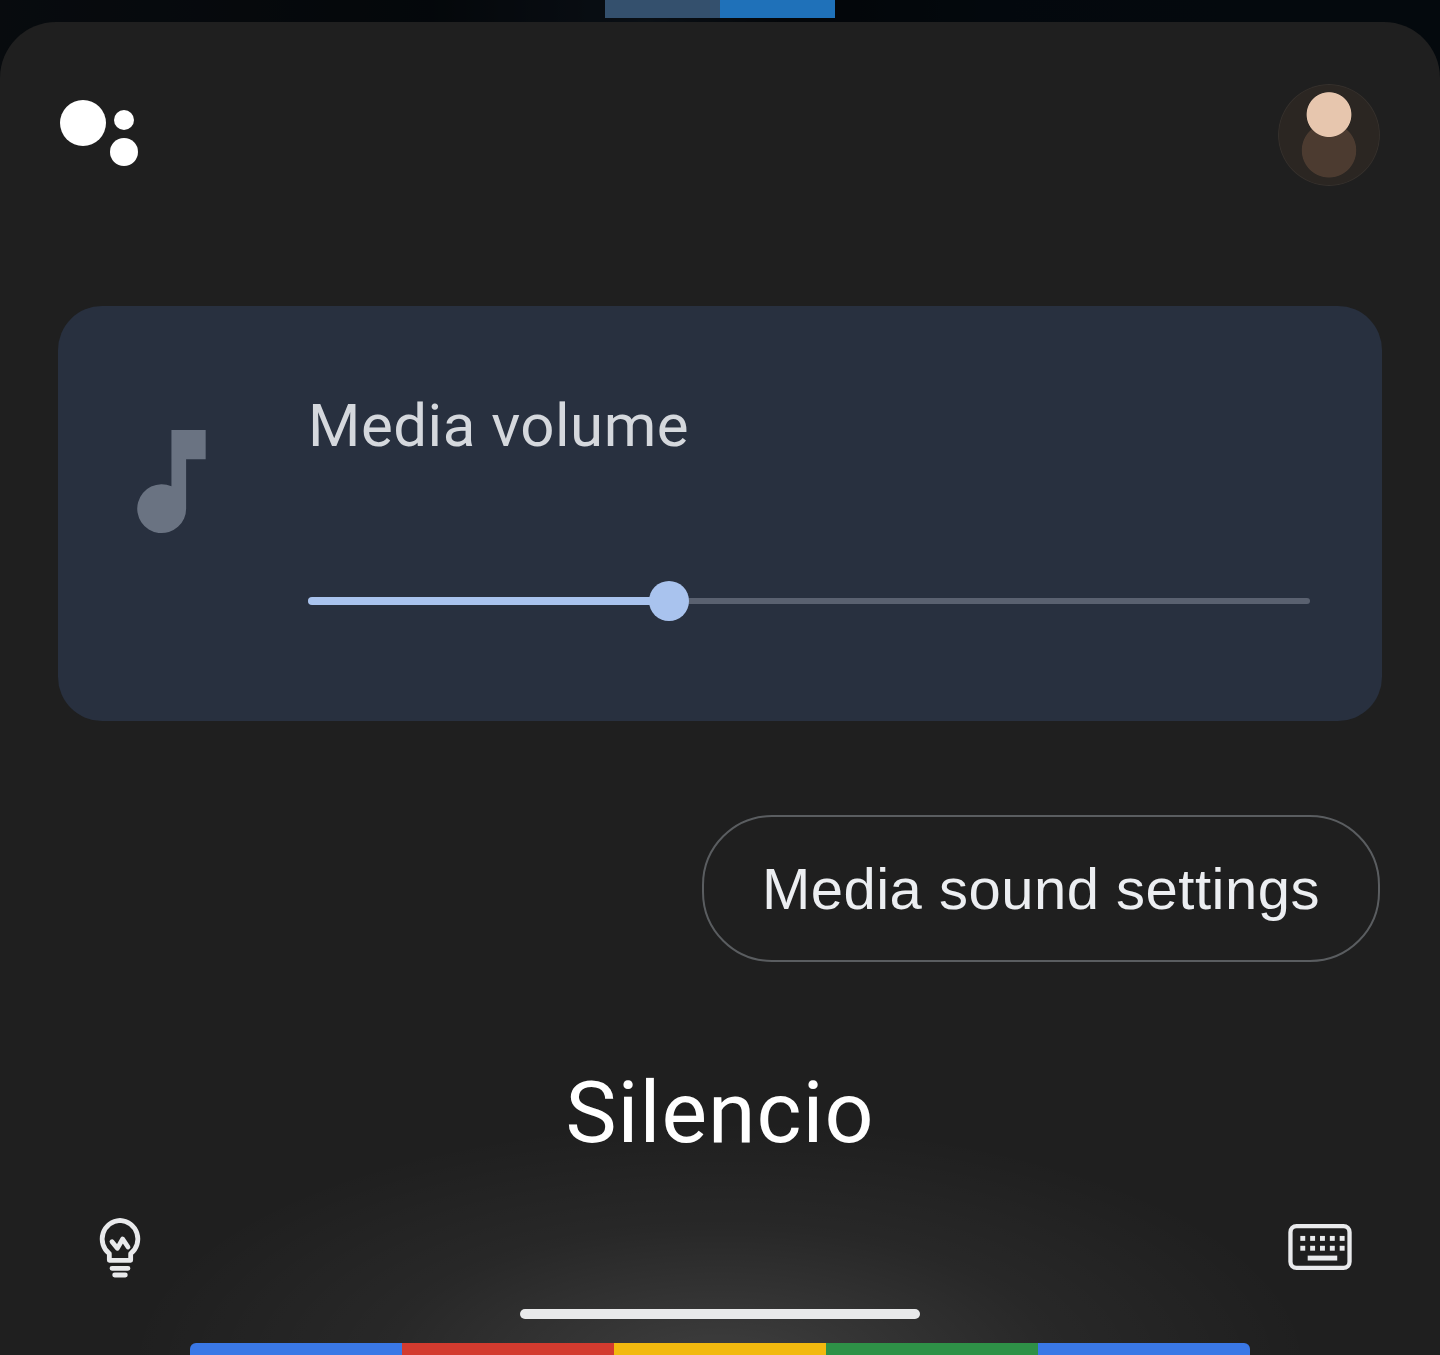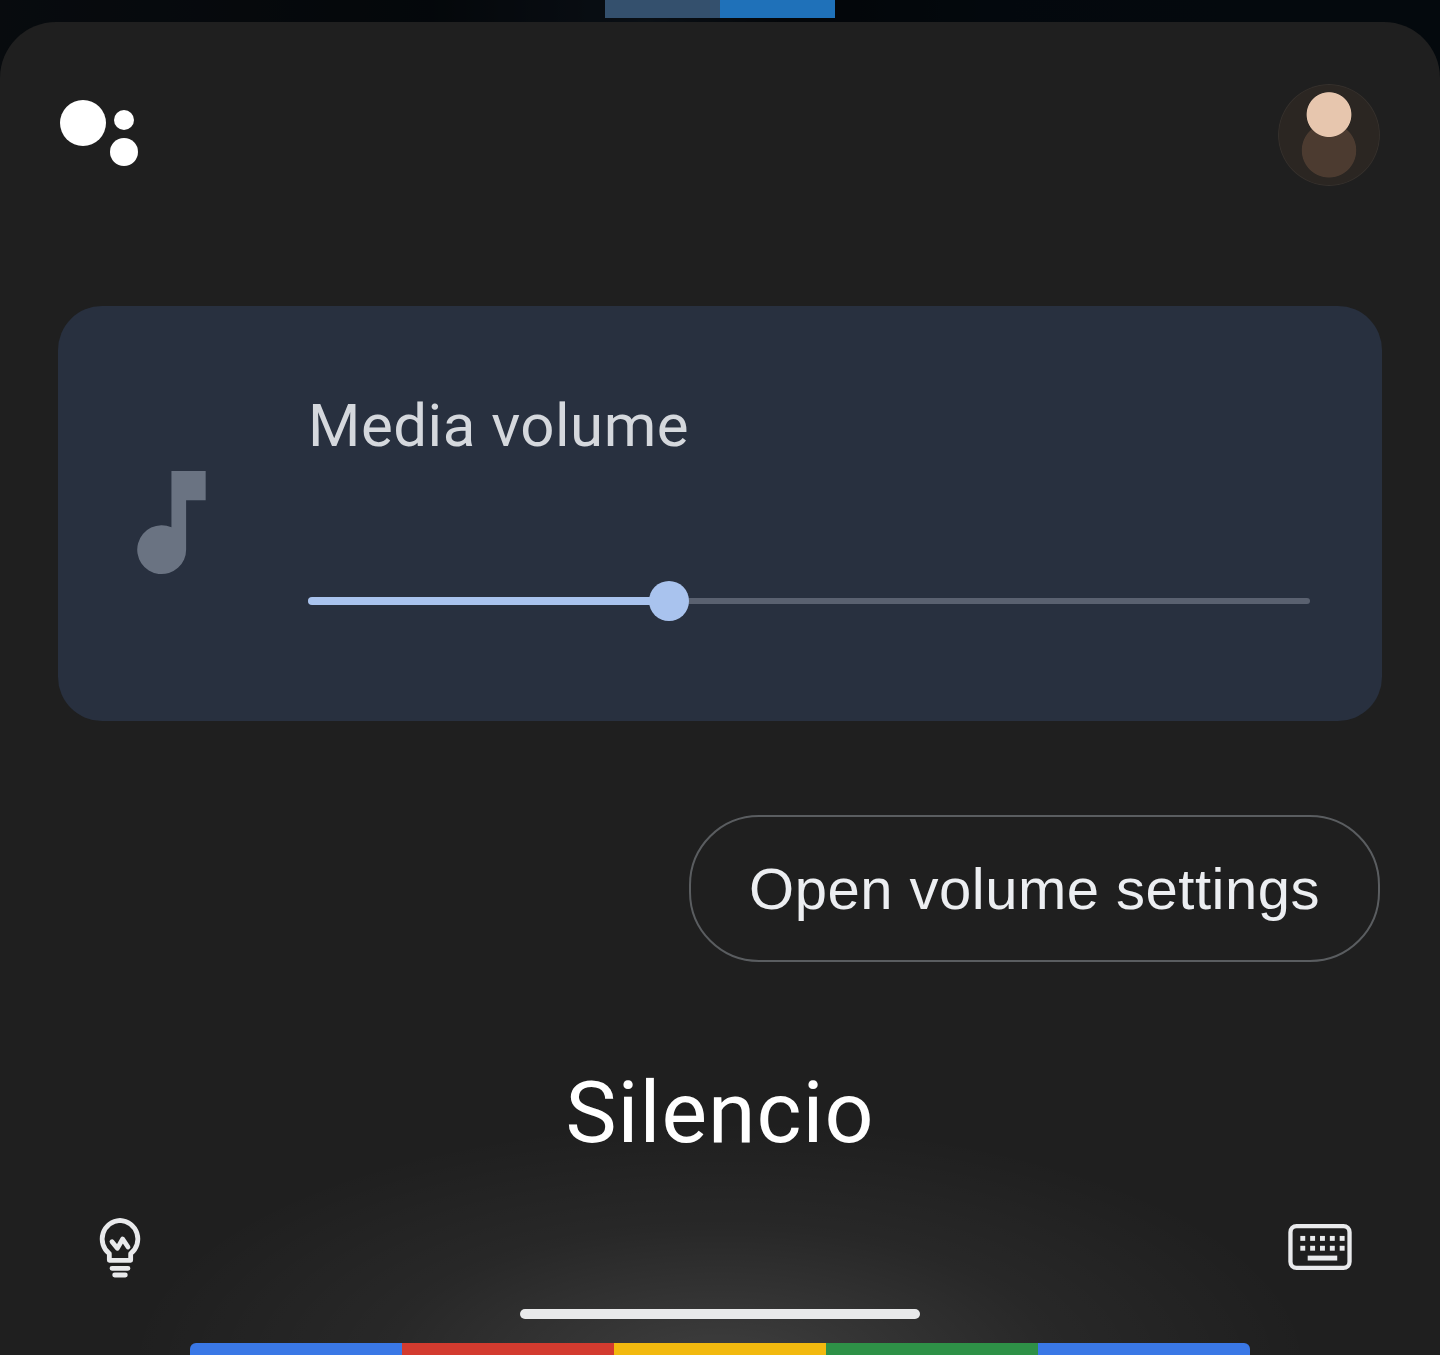--- a/index.html
+++ b/index.html
@@ -46,21 +46,21 @@
         linear-gradient(#2b2622,#2b2622);
       background-color:#2a2724;
       box-shadow:0 0 0 1px rgba(255,255,255,.05) inset;
     }
 
     .volume-card{
       margin:120px 58px 0 58px;
       background:#28303f;
       border-radius:44px;
       padding:84px 72px 100px 72px;
-      display:flex; gap:100px; align-items:center;
+      display:flex; gap:100px; align-items:flex-start;
     }
     .note-icon{ flex:0 0 auto; margin-top:40px; }
     .note-icon svg{ width:78px; height:110px; display:block; }
     .volume-main{ flex:1; }
     .volume-title{
       color:#d5d8dd; font-size:60px; font-weight:400; letter-spacing:.5px;
     }
     .slider{
       margin-top:120px; position:relative; height:40px;
     }
@@ -160,21 +160,21 @@
       <div class="volume-title">Media volume</div>
       <div class="slider">
         <div class="track-full"></div>
         <div class="track-fill" style="width: 36%;"></div>
         <div class="thumb" style="left: 36%;"></div>
       </div>
     </div>
   </div>
 
   <div class="chip-row">
-    <button class="chip">Open volume settings</button>
+    <button class="chip">Media sound settings</button>
   </div>
 
   <div class="transcript">Silencio</div>
 
   <div class="bottom-bar">
     <div class="icon-btn">
       <svg viewBox="0 0 48 48" fill="none" stroke="#e9eaec" stroke-width="3.6" stroke-linejoin="round" stroke-linecap="round">
         <path d="M24 4 a14 14 0 0 1 8 25 v5 H16 v-5 A14 14 0 0 1 24 4 Z"></path>
         <path d="M18 40 h12 M20 45 h8"></path>
         <path d="M18 20 l4 5 4-7 4 6"></path>

